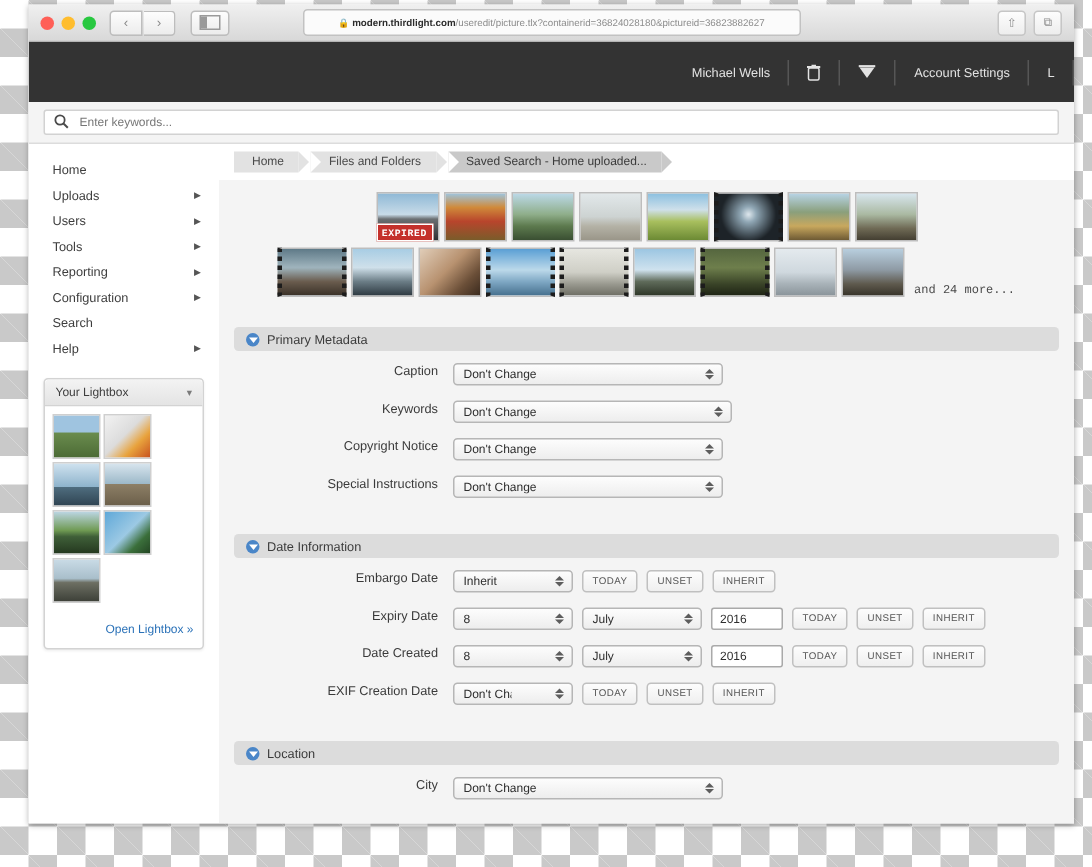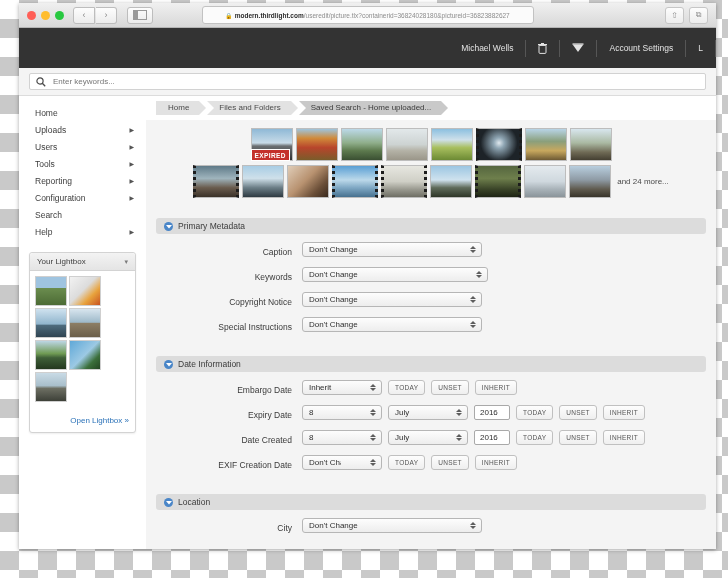--- a/index.html
+++ b/index.html
@@ -139,21 +139,21 @@
     content:"";position:absolute;left:0;top:0;width:0;height:0;
     border-top:7px solid transparent;border-bottom:7px solid transparent;border-left:7px solid #ffffff;
   }
   .crumb.first:before{display:none;}
   .crumb.active{background:#c9c9c9;color:#3a3a3a;}
   .crumb.active:after{border-left-color:#c9c9c9;}
 
   .main-inner{padding:0 0 0 0;height:429px;overflow:hidden;background:#f4f4f4;}
 
   .strip{padding:8px 0 8px 0;display:flex;flex-direction:column;align-items:center;gap:4px;background:#f4f4f4;}
-  .strip-row{display:flex;gap:3px;align-items:center;}
+  .strip-row{display:flex;gap:3px;align-items:flex-end;font-family:Liberation Mono, monospace;}
   .thumb{
     width:40px;height:31px;border:1px solid #bdbdbd;background-size:cover;background-position:center;
     position:relative;
   }
   .thumb.film{border-left:3px dotted #1c1c1c;border-right:3px dotted #1c1c1c;}
   .expired{
     position:absolute;left:-1px;bottom:-1px;background:#c4302b;color:#fff;
     font-size:6.5px;font-weight:bold;letter-spacing:.4px;padding:1.5px 3px;
     border:1px solid #ffffff;
   }
@@ -164,21 +164,21 @@
     background:#dcdcdc;border-radius:3px;height:16px;display:flex;align-items:center;
     padding:0 8px;font-size:8.5px;color:#3b3b3b;margin-top:12px;
   }
   .dot{
     width:9px;height:9px;border-radius:50%;background:#4a86c8;margin-right:5px;
     display:flex;align-items:center;justify-content:center;flex:0 0 auto;
   }
   .dot svg{display:block;}
   .panel-body{padding:8px 0 2px 0;}
 
-  .row{display:flex;align-items:flex-end;margin-bottom:10px;}
+  .row{display:flex;align-items:flex-start;margin-bottom:10px;}
   .lbl{width:146px;text-align:right;padding-right:10px;font-size:8.5px;color:#3a3a3a;box-sizing:border-box;}
   .ctrls{display:flex;align-items:center;gap:6px;}
 
   .sel{
     height:15px;border:1px solid #b6b6b6;border-radius:3px;
     background:linear-gradient(#fdfdfd,#ededed);
     display:flex;align-items:center;padding:0 4px 0 6px;box-sizing:border-box;
     font-size:8px;color:#2e2e2e;position:relative;gap:24px;
   }
   .sel .txt{flex:1;white-space:nowrap;overflow:hidden;}
@@ -188,21 +188,21 @@
   }
   .sel .stepper i{display:block;width:0;height:0;border-left:3px solid transparent;border-right:3px solid transparent;}
   .sel .stepper i.up{border-bottom:3px solid #5d5d5d;}
   .sel .stepper i.dn{border-top:3px solid #5d5d5d;}
 
   .sel.w180{width:180px;}
   .sel.w186{width:186px;}
   .sel.w80{width:80px;}
 
   .txtin{
-    width:36px;height:15px;border:1px solid #a9a9a9;border-radius:2px;background:#fff;
+    width:48px;height:15px;border:1px solid #a9a9a9;border-radius:2px;background:#fff;
     font-size:8px;color:#2e2e2e;display:flex;align-items:center;padding:0 5px;box-sizing:border-box;
   }
   .btn{
     height:15px;border:1px solid #c0c0c0;border-radius:3px;
     background:linear-gradient(#fdfdfd,#efefef);
     font-size:6.5px;color:#555;letter-spacing:.3px;
     display:flex;align-items:center;justify-content:center;padding:0 6px;box-sizing:border-box;
     white-space:nowrap;
   }
 

